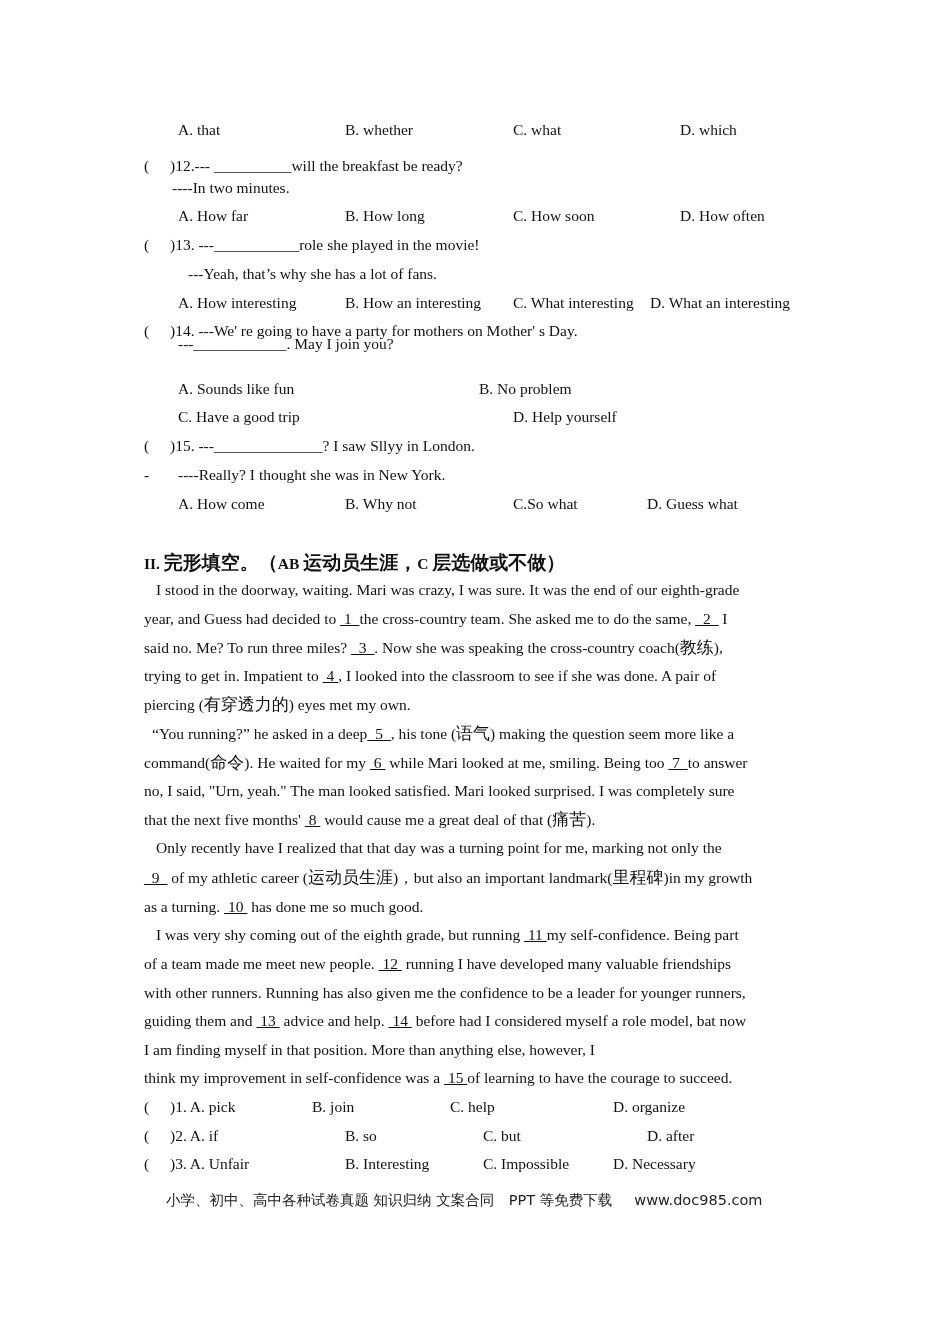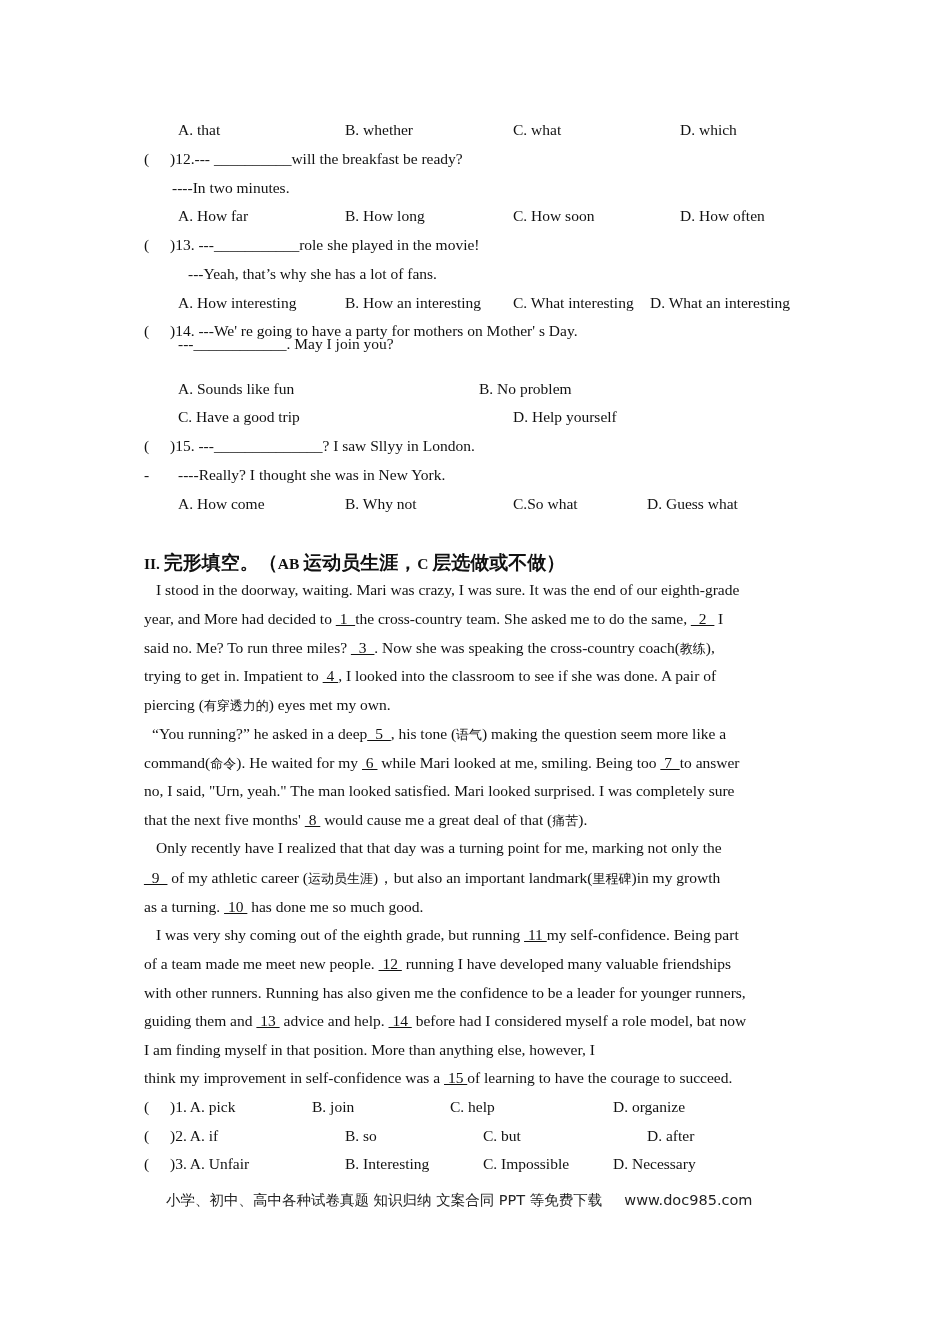--- a/index.html
+++ b/index.html
@@ -1,36 +1,36 @@
 <!DOCTYPE html>
 <html><head>
 <meta charset="utf-8">
 <style>
   html, body { margin: 0; padding: 0; background: #ffffff; }
   body { width: 950px; height: 1344px; position: relative; overflow: hidden;
          font-family: "Liberation Serif", "DejaVu Serif", serif; color: #111; }
   .line { position: absolute; font-size: 15.5px; line-height: 20px; white-space: nowrap; }
-  .cn { font-family: Liberation Sans, sans-serif; font-size: 13px; }
+  .cn { font-family: Liberation Sans, sans-serif; font-size: 17px; }
   .blank { text-decoration: underline; white-space: pre; }
   .heading { font-weight: bold; }
   .heading .cn { font-weight: bold; font-family: "DejaVu Serif", serif; font-size: 19px; }
   .footer { position: absolute; top: 1191px; left: 166px; font-family: "DejaVu Sans", sans-serif; font-size: 14.5px; color: #222; white-space: nowrap; }
   .footer .url { margin-left: 22px; }
-  .footer .ppt { font-family: "DejaVu Sans", sans-serif; }
+  .footer .ppt { font-family: "DejaVu Sans", sans-serif; margin-left: 10px; }
   .paren { display: inline-block; width: 26px; }
 </style>
 </head>
 <body>
 
 <div class="line" style="top:120px;left:178px">A. that</div>
 <div class="line" style="top:120px;left:345px">B. whether</div>
 <div class="line" style="top:120px;left:513px">C. what</div>
 <div class="line" style="top:120px;left:680px">D. which</div>
 
-<div class="line" style="top:149px;left:144px">
+<div class="line" style="top:156px;left:144px">
   <span class="paren">(</span><span>)12.--- </span><span>__________</span><span>will the breakfast be ready?</span>
 </div>
 <div class="line" style="top:178px;left:172px">----In two minutes.</div>
 <div class="line" style="top:206px;left:178px">A. How far</div>
 <div class="line" style="top:206px;left:345px">B. How long</div>
 <div class="line" style="top:206px;left:513px">C. How soon</div>
 <div class="line" style="top:206px;left:680px">D. How often</div>
 
 <div class="line" style="top:235px;left:144px">
   <span class="paren">(</span><span>)13. ---</span><span>___________</span><span>role she played in the movie!</span>
@@ -61,21 +61,21 @@
 <div class="line" style="top:494px;left:345px">B. Why not</div>
 <div class="line" style="top:494px;left:513px">C.So what</div>
 <div class="line" style="top:494px;left:647px">D. Guess what</div>
 
 <div class="line heading" style="top:552px;left:144px">
   <span>II. </span><span class="cn">完形填空。（</span><span>AB </span><span class="cn">运动员生涯，</span><span>C </span><span class="cn">层选做或不做）</span>
 </div>
 
 <div class="line" style="top:580px;left:156px">I stood in the doorway, waiting. Mari was crazy, I was sure. It was the end of our eighth-grade</div>
 <div class="line" style="top:609px;left:144px">
-  <span>year, and More had decided to </span><span class="blank"> 1  </span><span>the cross-country team. She asked me to do the same, </span><span class="blank">_2_</span><span> I</span>
+  <span>year, and Guess had decided to </span><span class="blank"> 1  </span><span>the cross-country team. She asked me to do the same, </span><span class="blank">_2_</span><span> I</span>
 </div>
 <div class="line" style="top:638px;left:144px">
   <span>said no. Me? To run three miles? </span><span class="blank">_3_</span><span>. Now she was speaking the cross-country coach(</span><span class="cn">教练</span><span>),</span>
 </div>
 <div class="line" style="top:666px;left:144px">
   <span>trying to get in. Impatient to </span><span class="blank"> 4 </span><span>, I looked into the classroom to see if she was done. A pair of</span>
 </div>
 <div class="line" style="top:695px;left:144px">
   <span>piercing (</span><span class="cn">有穿透力的</span><span>) eyes met my own.</span>
 </div>

